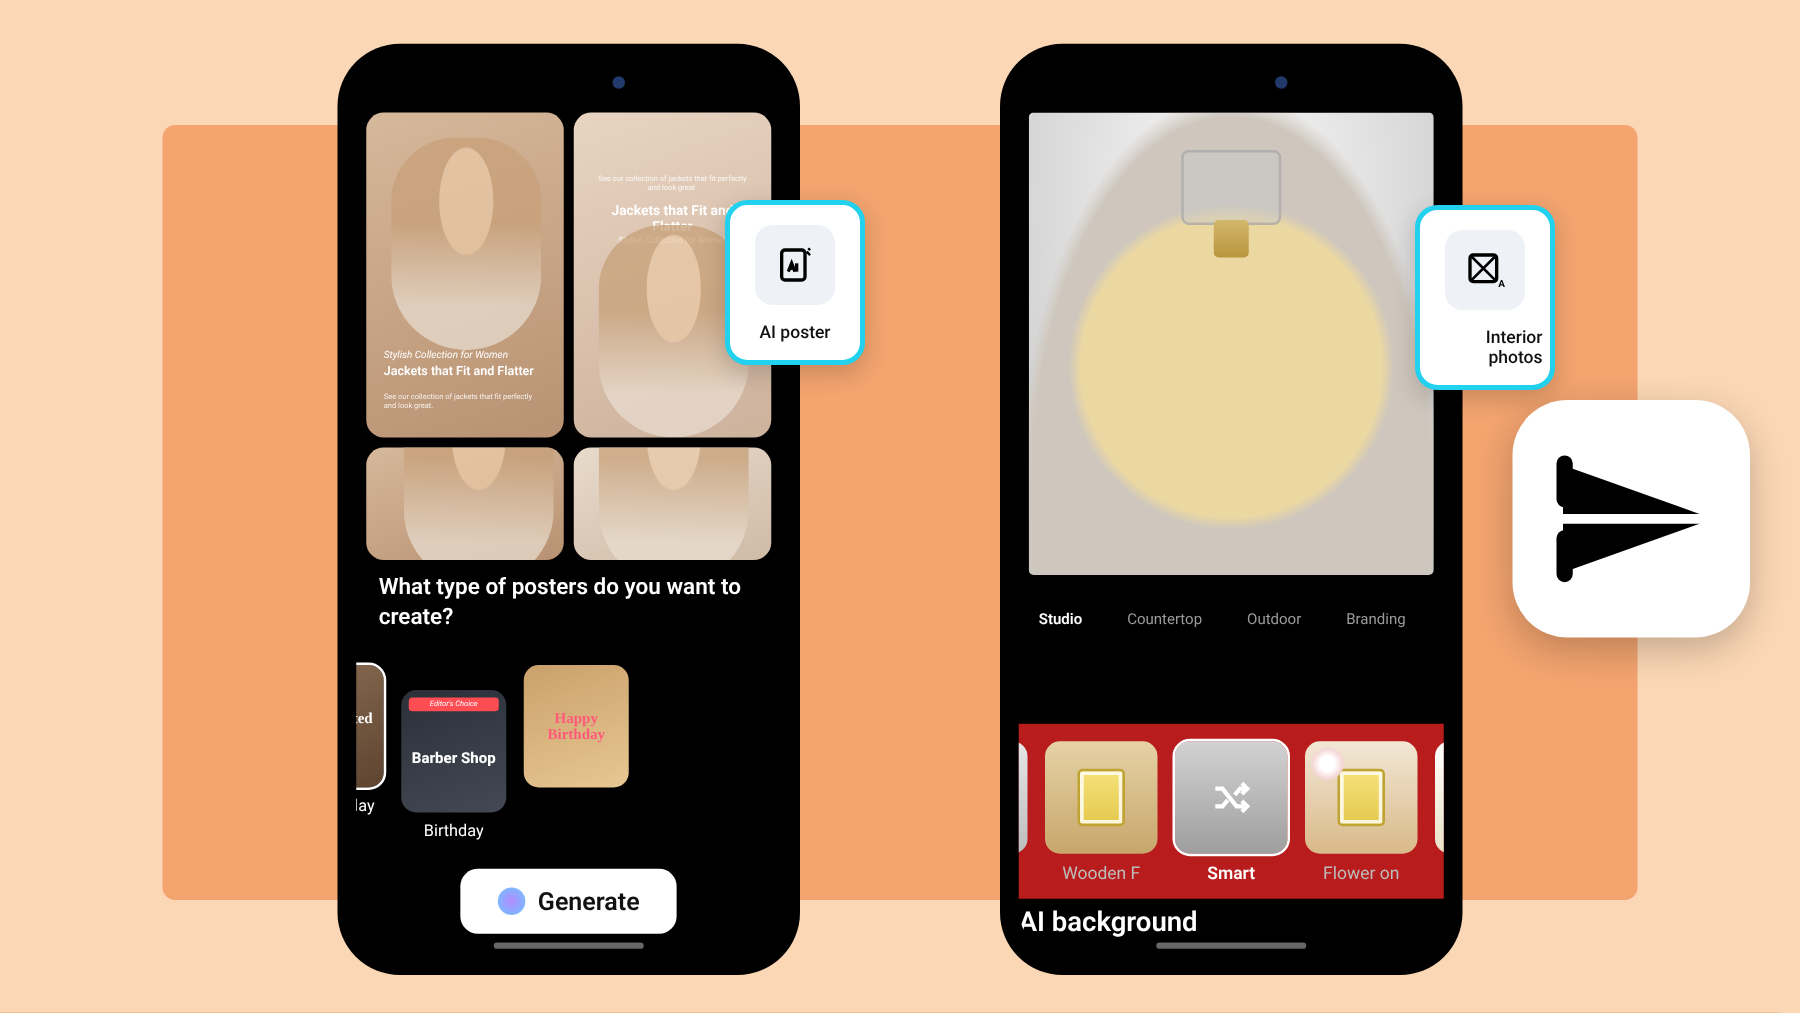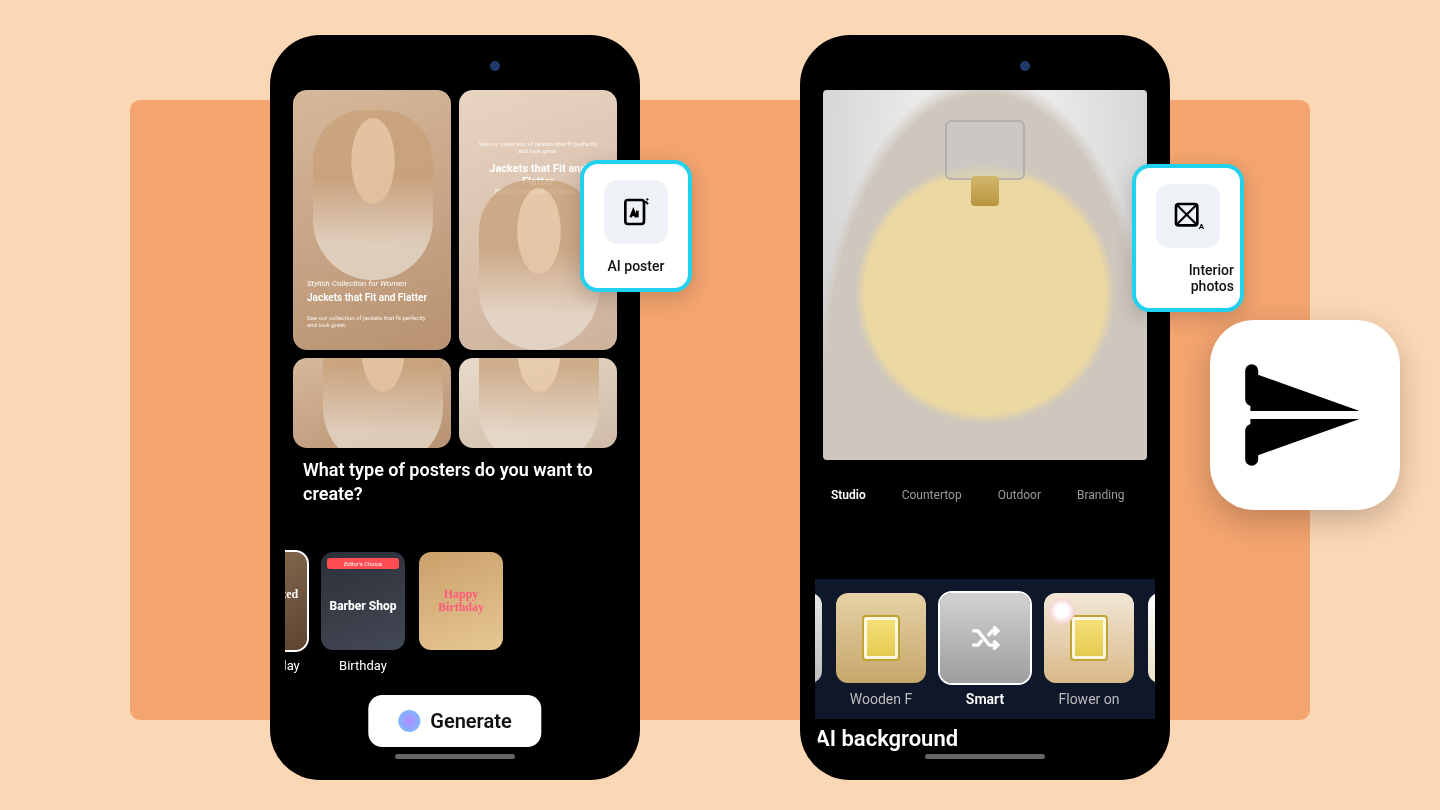--- a/index.html
+++ b/index.html
@@ -67,21 +67,21 @@
   .cat { width:84px; display:flex; flex-direction:column; align-items:center; }
   .cat-thumb {
     width:84px; height:98px; border-radius:12px;
     background:linear-gradient(150deg,#8d6f55,#5d4430);
     position:relative; display:flex; flex-direction:column; justify-content:center; align-items:center;
     color:#fff; font-size:9px; text-align:center; padding:6px;
   }
   .cat.sel .cat-thumb { outline:2px solid #fff; outline-offset:0; }
   .cat-label { color:#fff; font-size:13px; margin-top:8px; white-space:nowrap; overflow:hidden; text-overflow:ellipsis; max-width:84px;}
   .cat-thumb.promo { background:linear-gradient(160deg,#7c93ab,#cad5df); }
-  .cat-thumb.brand { background:linear-gradient(160deg,#2b2f38,#434955); }
+  .cat-thumb.brand { background:linear-gradient(160deg,#2b2f38,#434955);margin-top:20px; }
   .cat-thumb.ann { background:linear-gradient(160deg,#3a6dd6,#6aa0f5); }
   .cat-thumb.pers { background:linear-gradient(160deg,#caa06a,#e7c793); }
   .cat-thumb .big { font-weight:800; font-size:12px; line-height:1.05;}
   .cat-thumb .tiny { font-size:7px; opacity:.9; margin-top:4px;}
   .cat-thumb .pill { background:#ffb92e; color:#5a3a00; font-size:6px; padding:2px 6px; border-radius:8px; margin-top:6px; font-weight:700;}
   .cat-thumb .banner { position:absolute; top:6px; left:6px; right:6px; background:#ff4d53; color:#fff; font-size:6px; font-style:italic; padding:2px 0; border-radius:3px;}
 
   .gen-btn {
     position:absolute; bottom:18px; left:50%; transform:translateX(-50%);
     background:#fff; border-radius:14px; padding:14px 30px;
@@ -101,21 +101,21 @@
     position:relative;
   }
   .bottle-cap { position:absolute; left:50%; top:30px; transform:translateX(-50%); width:80px; height:60px; background:rgba(200,200,200,.5); border:2px solid rgba(160,160,160,.6); border-radius:6px;}
   .bottle-neck { position:absolute; left:50%; top:86px; transform:translateX(-50%); width:28px; height:30px; background:linear-gradient(#d3b76b,#b8953f); border-radius:4px;}
   .env-tabs { display:flex; gap:36px; padding:28px 16px 14px; color:#9a9a9a; font-size:12px; overflow:hidden;}
   .env-tabs .et { cursor:pointer; white-space:nowrap;}
   .env-tabs .et.active { color:#fff; font-weight:600;}
 
   .bg-strip {
     position:absolute; left:-80px; right:-80px; bottom:46px;
-    background:#0f172a; border-radius:24px; padding:14px 18px 12px;
+    background:#b91c1c; border-radius:24px; padding:14px 18px 12px;
     display:flex; gap:14px; justify-content:center; box-shadow:0 8px 24px rgba(0,0,0,.35);
   }
   .bg-item { width:90px; display:flex; flex-direction:column; align-items:center;}
   .bg-thumb {
     width:90px; height:90px; border-radius:12px;
     background:linear-gradient(#e6e6e6,#bdbdbd);
     position:relative; display:flex; align-items:center; justify-content:center;
   }
   .bg-thumb::after{ content:""; width:34px; height:42px; background:linear-gradient(#f6e27a,#e5c94e); border:2px solid #bfa434; border-radius:4px; box-shadow:0 0 0 3px rgba(255,255,255,.8) inset;}
   .bg-thumb.wood { background:linear-gradient(#e6d2a6,#c7a66b);}

